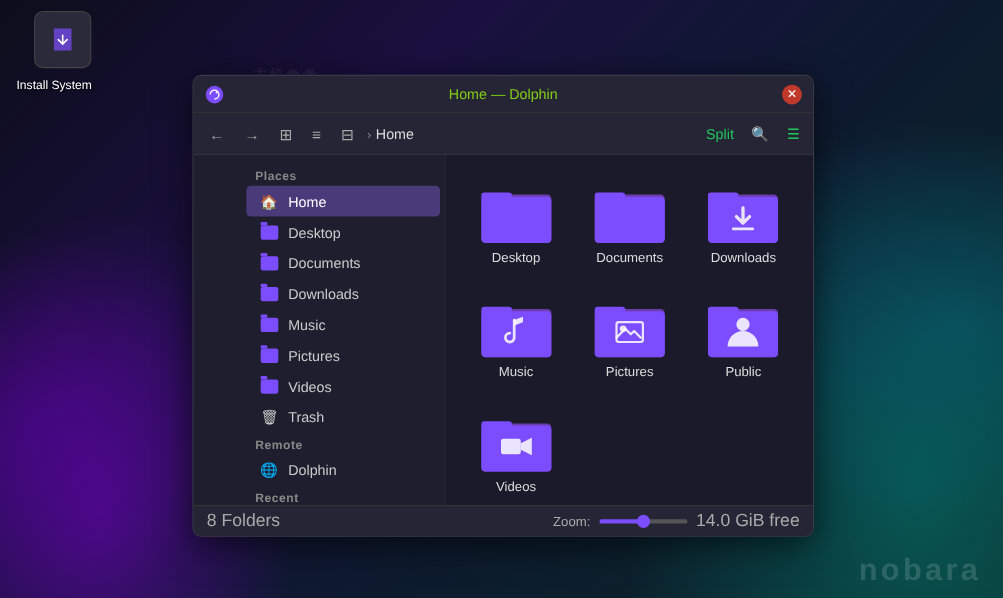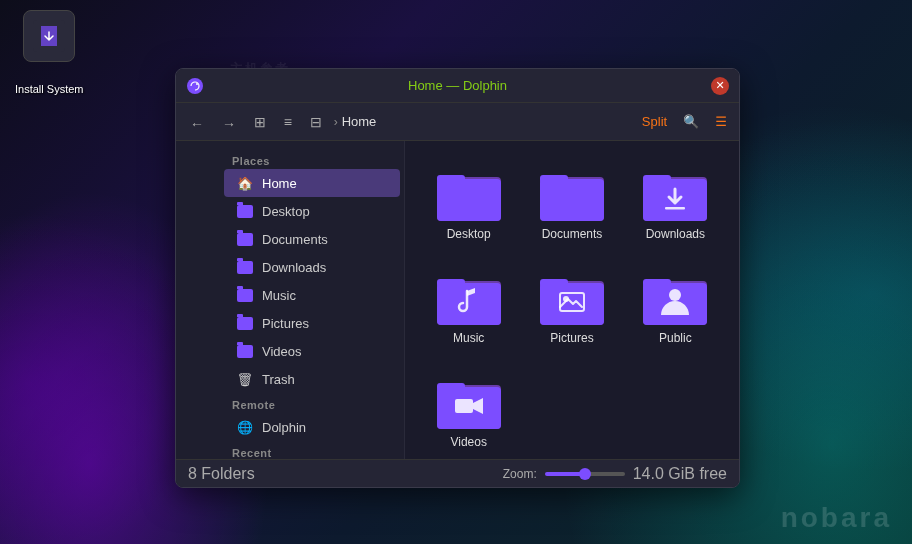--- a/index.html
+++ b/index.html
@@ -35,22 +35,22 @@
       width: 400px; height: 500px;
       background: radial-gradient(ellipse at 80% 80%, rgba(0,200,180,0.3) 0%, transparent 60%),
                   radial-gradient(ellipse at 90% 50%, rgba(0,150,200,0.2) 0%, transparent 50%);
       z-index: 0;
     }
 
     
     .desktop-icon {
       position: absolute;
       top: 10px; left: 15px;
-      display: flex; flex-direction: column; align-items: center;
-      gap: 21px;
+      display: flex; flex-direction: column; align-items: flex-end;
+      gap: 10px;
       z-index: 1;
       cursor: pointer;
     }
     .desktop-icon .icon-box {
       width: 52px; height: 52px;
       background: #2a2a3a;
       border-radius: 8px;
       display: flex; align-items: center; justify-content: center;
       border: 1px solid #444;
     }
@@ -144,21 +144,21 @@
     .breadcrumb-bar {
       flex: 1;
       display: flex;
       align-items: center;
       gap: 4px;
       color: #ddd;
       font-size: 13px;
     }
     .breadcrumb-arrow { color: #888; font-size: 12px; }
     .toolbar-right {
-      display: flex; align-items: flex-start; gap: 8px; color: #f97316; font-size: 13px;
+      display: flex; align-items: flex-start; gap: 8px; color: #22c55e; font-size: 13px;
     }
     .toolbar-right span { cursor: pointer; padding: 2px 4px; border-radius: 3px; }
 
     
     .main-content {
       display: flex;
       flex: 1;
       overflow: hidden;
       padding-left: 44px;
     }

